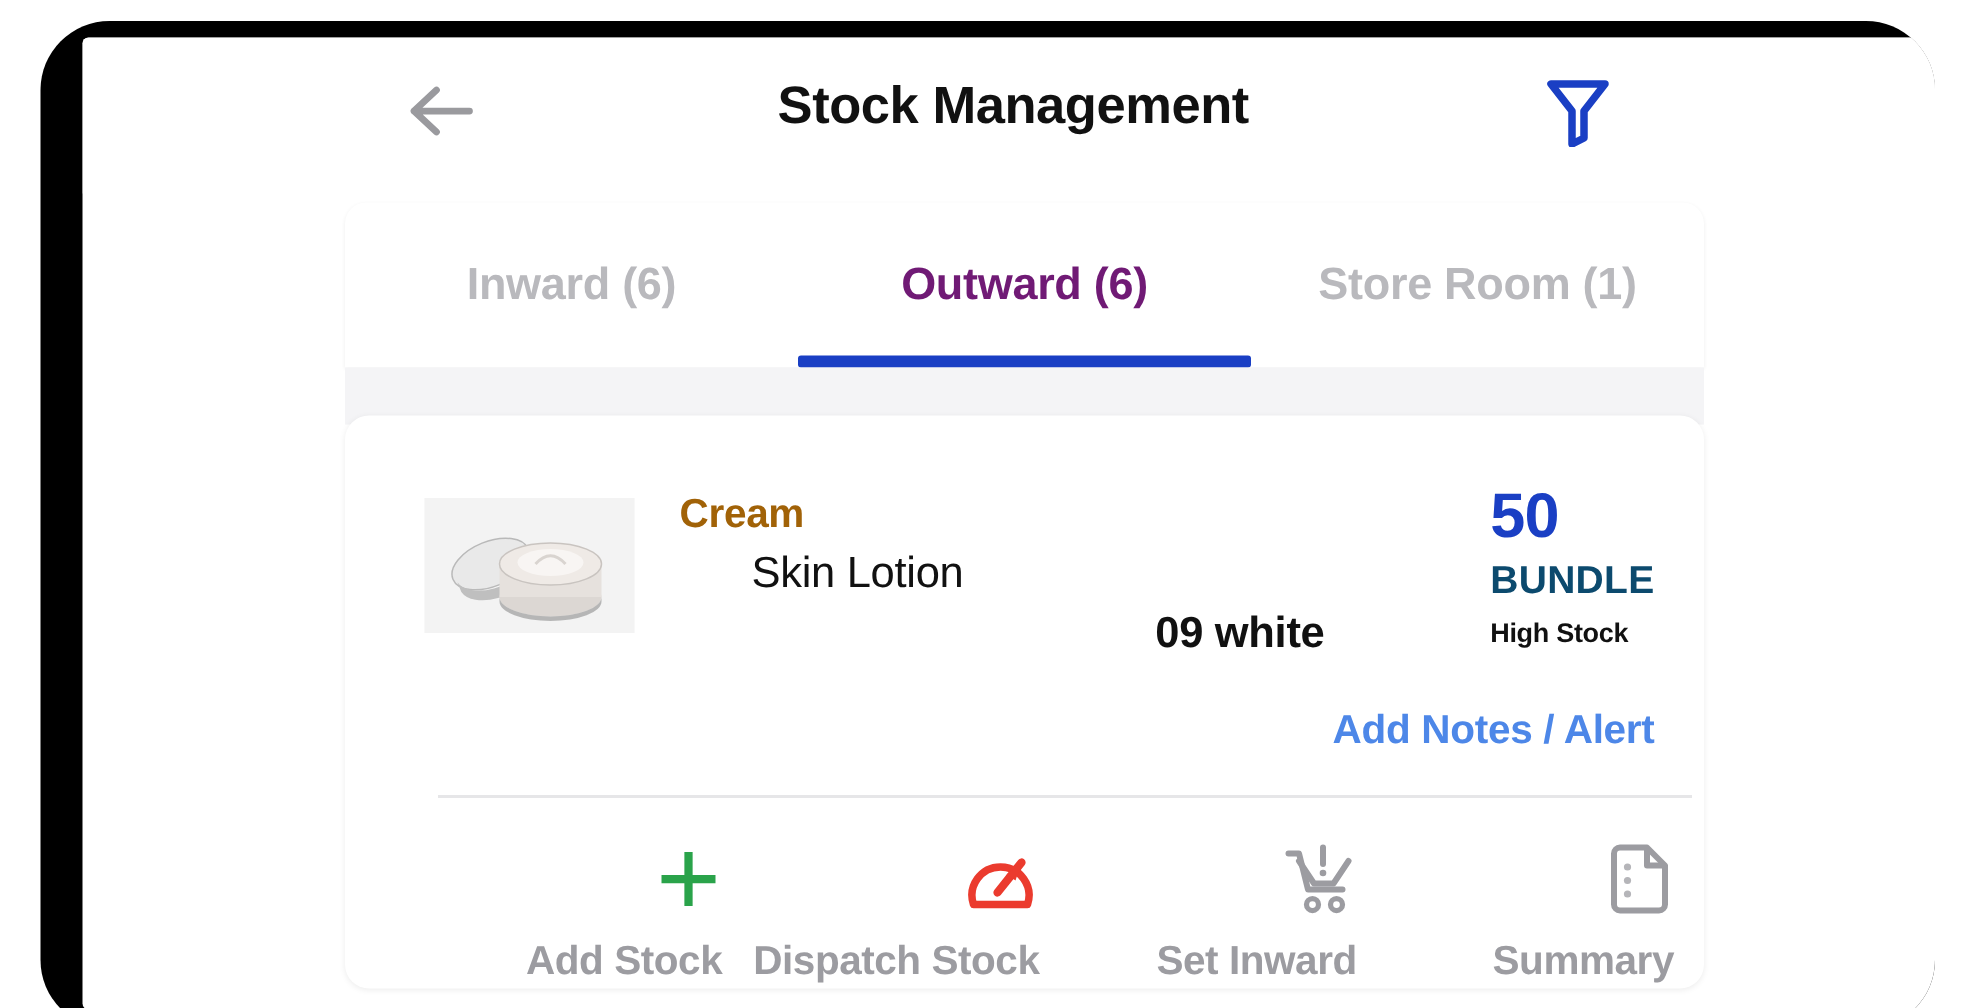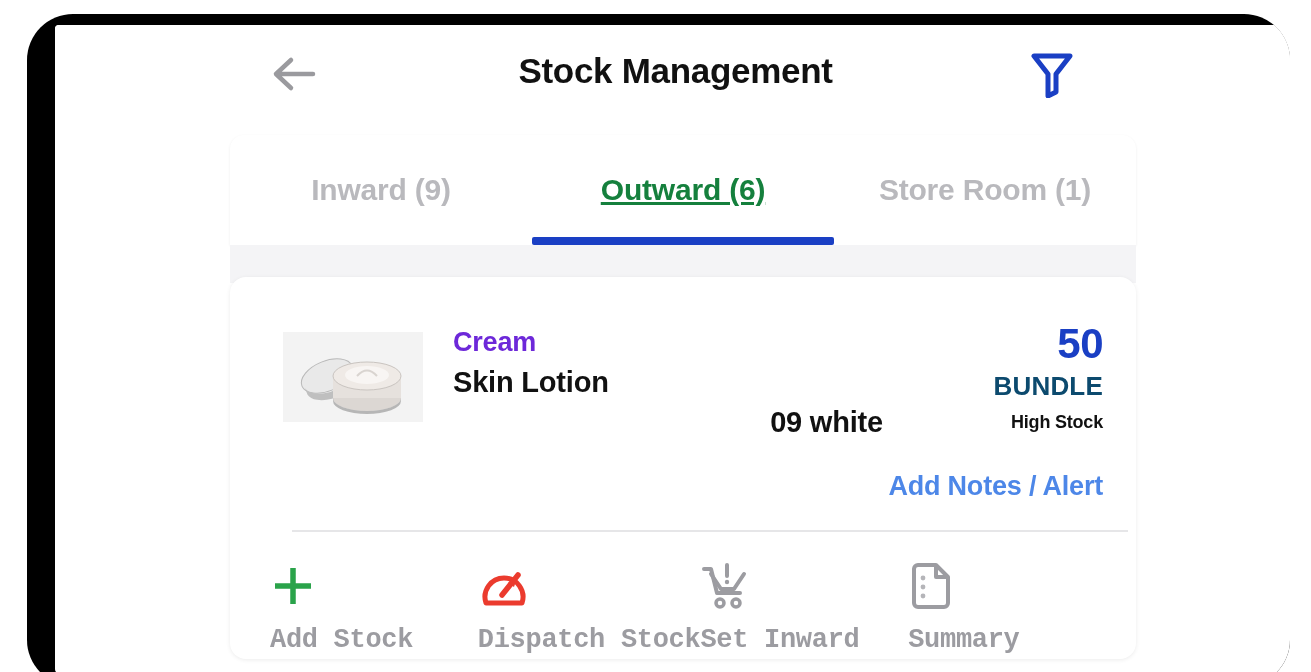--- a/index.html
+++ b/index.html
@@ -101,21 +101,21 @@
     position: relative;
     display: flex;
     align-items: center;
     justify-content: center;
     font-size: 30px;
     font-weight: bold;
     color: #b9b9bd;
     letter-spacing: -0.2px;
   }
 
-  .tab.active { color: #15803d; text-decoration: underline; }
+  .tab.active { color: #701a75; }
 
   .tab-underline {
     position: absolute;
     left: 50%;
     transform: translateX(-50%);
     bottom: 0;
     width: 302px;
     height: 8px;
     background: #1a3fc4;
     border-radius: 2px;
@@ -163,50 +163,50 @@
 
   #product-info {
     position: absolute;
     left: 223px;
     top: 46px;
     width: 430px;
   }
 
   #product-category {
     font-size: 27px;
-    color: #6d28d9;
+    color: #a16207;
     font-weight: bold;
     letter-spacing: -0.2px;
     line-height: 38px;
   }
 
   #product-name {
     font-size: 29px;
     color: #111111;
-    font-weight: bold;
+    font-weight: normal;
     letter-spacing: -0.2px;
     line-height: 38px;
     margin-top: 2px;
+    margin-left: 48px;
   }
 
   #product-variant {
     font-size: 29px;
     color: #111111;
     font-weight: bold;
     letter-spacing: -0.2px;
     line-height: 38px;
     margin-top: 2px;
     text-align: right;
   }
 
   #stock-block {
     position: absolute;
     right: 33px;
     top: 44px;
-    text-align: right;
   }
 
   #stock-qty {
     font-size: 42px;
     font-weight: bold;
     color: #1a3fc4;
     line-height: 46px;
     letter-spacing: -0.5px;
   }
 
@@ -256,23 +256,22 @@
     width: 846px;
     height: 114px;
     display: flex;
     align-items: flex-start;
   }
 
   .action-item {
     flex: 1;
     display: flex;
     flex-direction: column;
-    align-items: flex-start;
+    align-items: flex-end;
     padding-top: 12px;
-    font-family: Liberation Mono, monospace;
   }
 
   .action-icon {
     height: 58px;
     display: flex;
     align-items: center;
     justify-content: center;
   }
 
   .action-label {
@@ -307,21 +306,21 @@
           <svg width="44" height="48" viewBox="0 0 44 48">
             <path d="M4 6 H40 L26 24 V42 L18 46 V24 Z" fill="none" stroke="#1a3fc4" stroke-width="5" stroke-linejoin="round" stroke-linecap="round"></path>
           </svg>
         </span>
       </div>
     </div>
 
     <div id="tabs-card">
 
       <div class="tab">
-        <span>Inward (9)</span>
+        <span>Inward (6)</span>
       </div>
 
       <div class="tab active">
         <span>Outward (6)</span>
         <span class="tab-underline"></span>
       </div>
 
       <div class="tab">
         <span>Store Room (1)</span>
       </div>

